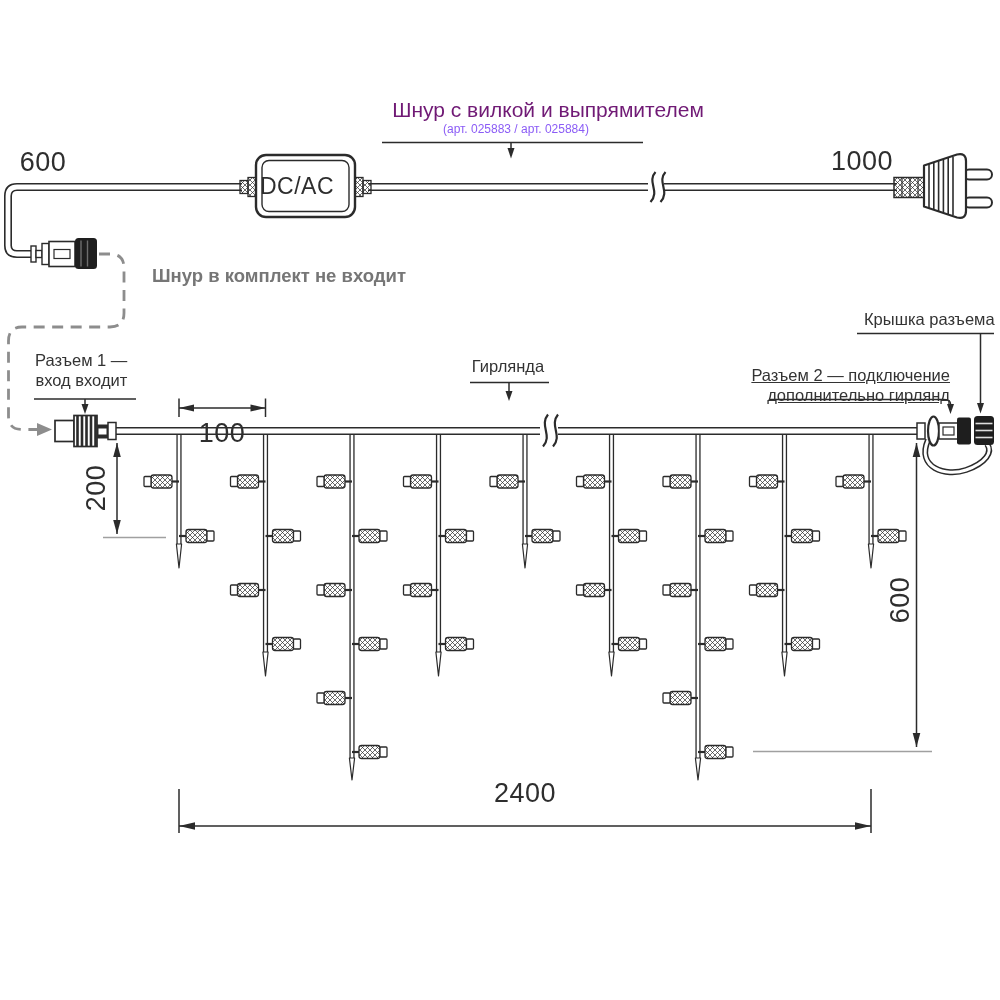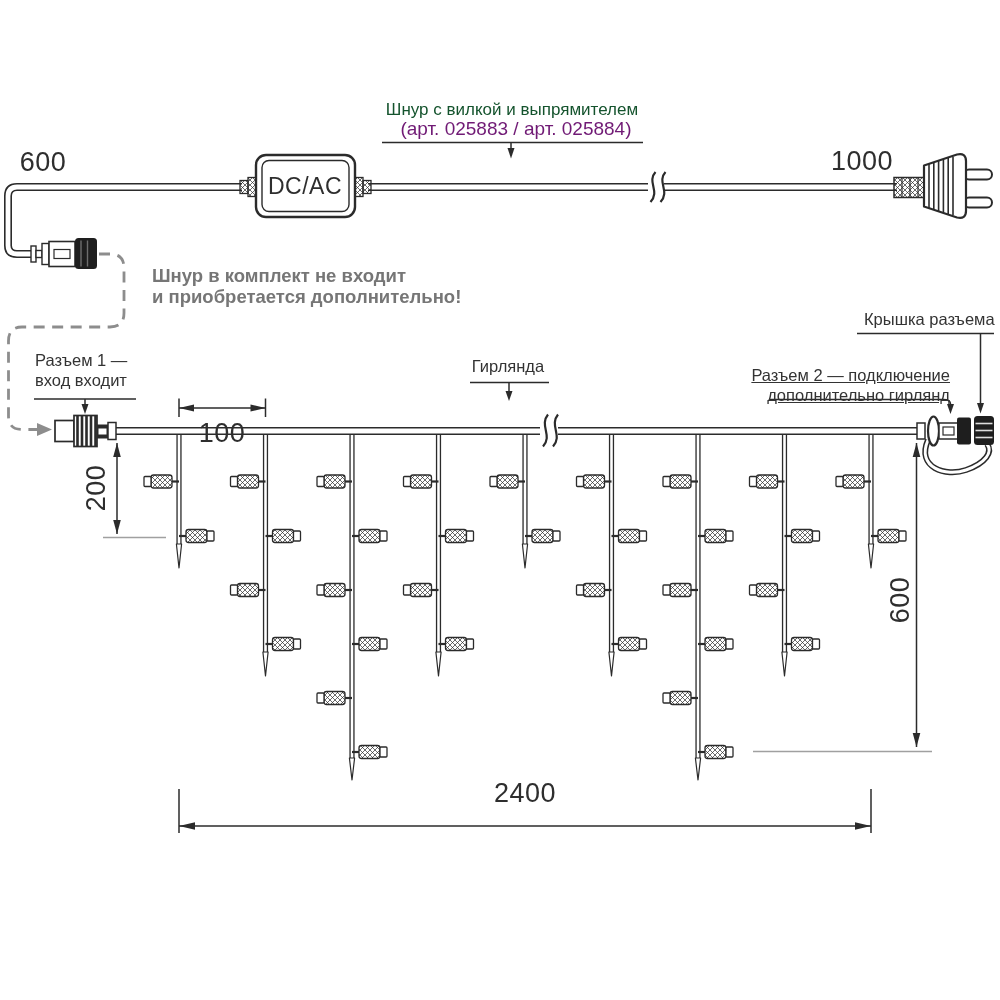--- a/index.html
+++ b/index.html
@@ -3,22 +3,22 @@
 <meta charset="utf-8">
 <style>
   html,body{margin:0;padding:0;background:#fff;}
   #stage{position:relative;width:1000px;height:1000px;background:#fff;overflow:hidden;
          font-family:"Liberation Sans","DejaVu Sans",sans-serif;}
   #art{position:absolute;left:0;top:0;}
   .lbl{position:absolute;white-space:nowrap;color:#333;}
   .center{transform:translate(-50%,-50%);}
   .num{font-size:27px;font-weight:400;color:#2e2e2e;letter-spacing:.5px;}
   .rot{transform:translate(-50%,-50%) rotate(-90deg);}
-  .title{font-size:17px;color:#14532d;}
-  .article{font-size:19px;color:#701a75;}
+  .title{font-size:21px;color:#701a75;margin-left:36px;}
+  .article{font-size:12px;color:#8b5cf6;}
   .note{font-size:18.5px;font-weight:600;color:#767676;line-height:21px;}
   .caption{font-size:16.5px;color:#333;line-height:19.5px;}
   .boxtext{font-size:23px;color:#2e2e2e;letter-spacing:.5px;}
 </style>
 </head>
 <body>
 
 <div id="stage">
 
 <svg id="art" width="1000" height="1000" viewBox="0 0 1000 1000">
@@ -389,28 +389,27 @@
     <polygon points="871,826 855,822.3 855,829.7" fill="#2b2b2b"></polygon>
   </g>
 </svg>
 
 <div class="lbl num center" style="left:43px;top:162px;">600</div>
 <div class="lbl num center" style="left:862px;top:161px;">1000</div>
 
 <div class="lbl title center" style="left:512px;top:110px;">Шнур с вилкой и выпрямителем</div>
 <div class="lbl article center" style="left:516px;top:129px;">(арт. 025883 / арт. 025884)</div>
 
-<div class="lbl boxtext center" style="left:305px;top:186px;">DC/AC</div>
+<div class="lbl boxtext center" style="left:297px;top:186px;">DC/AC</div>
 
 <div class="lbl note" style="left:152px;top:265px;">
   <div>Шнур в комплект не входит</div>
-  <div>и приобретается дополнительно!</div>
 </div>
 
-<div class="lbl caption" style="left:35px;top:351px;">
+<div class="lbl caption" style="left:35px;top:351px;text-align:right;">
   <div>Разъем 1 —</div>
   <div>вход входит</div>
 </div>
 
 <div class="lbl caption" style="left:508px;top:357px;transform:translateX(-50%);">Гирлянда</div>
 
 <div class="lbl caption" style="right:50px;top:366px;text-align:right;text-decoration:underline;">
   <div>Разъем 2 — подключение</div>
   <div>дополнительно гирлянд</div>
 </div>

